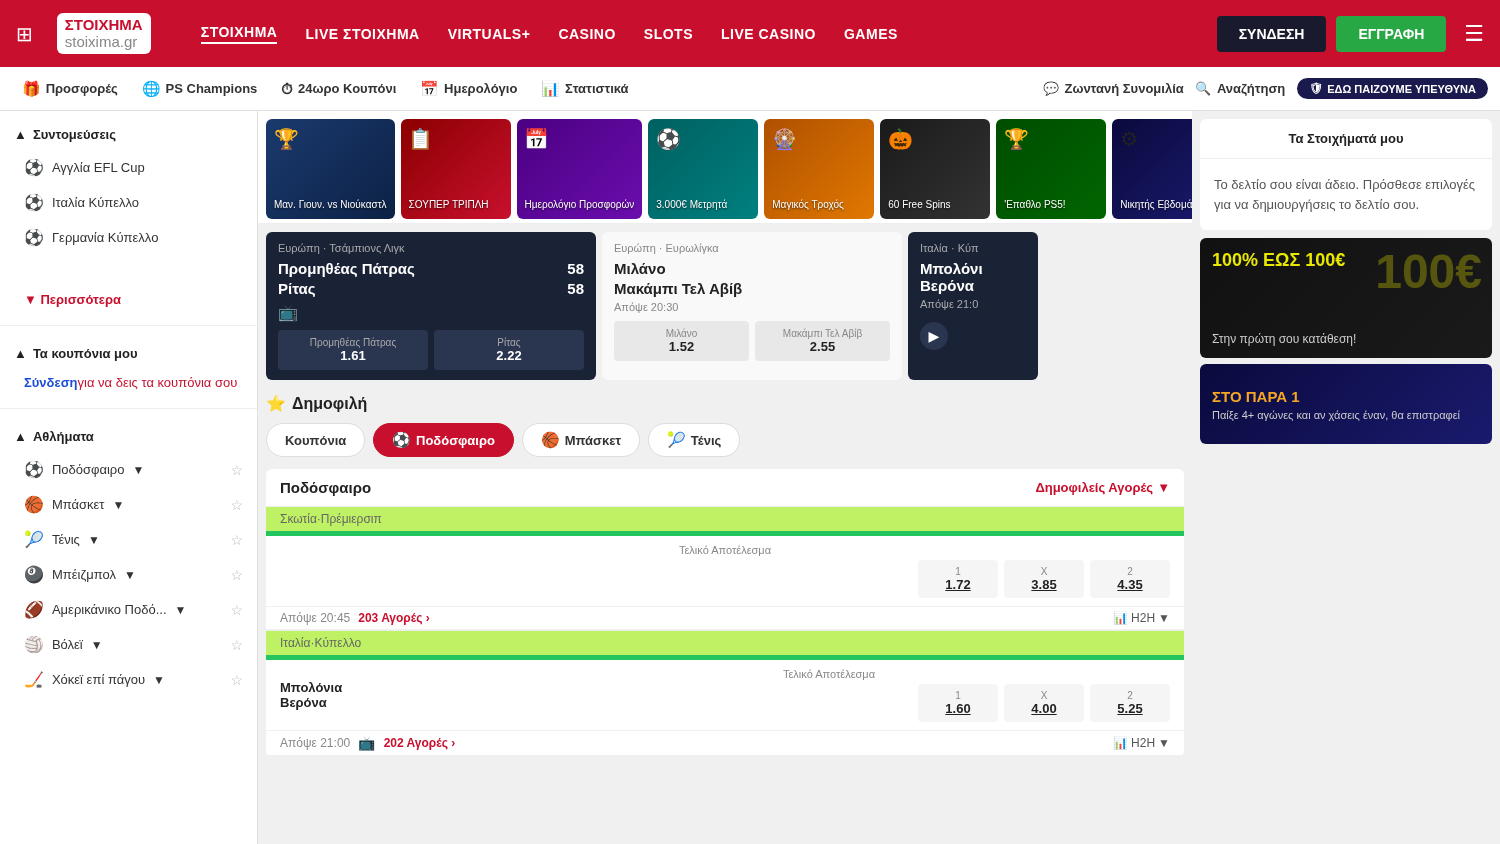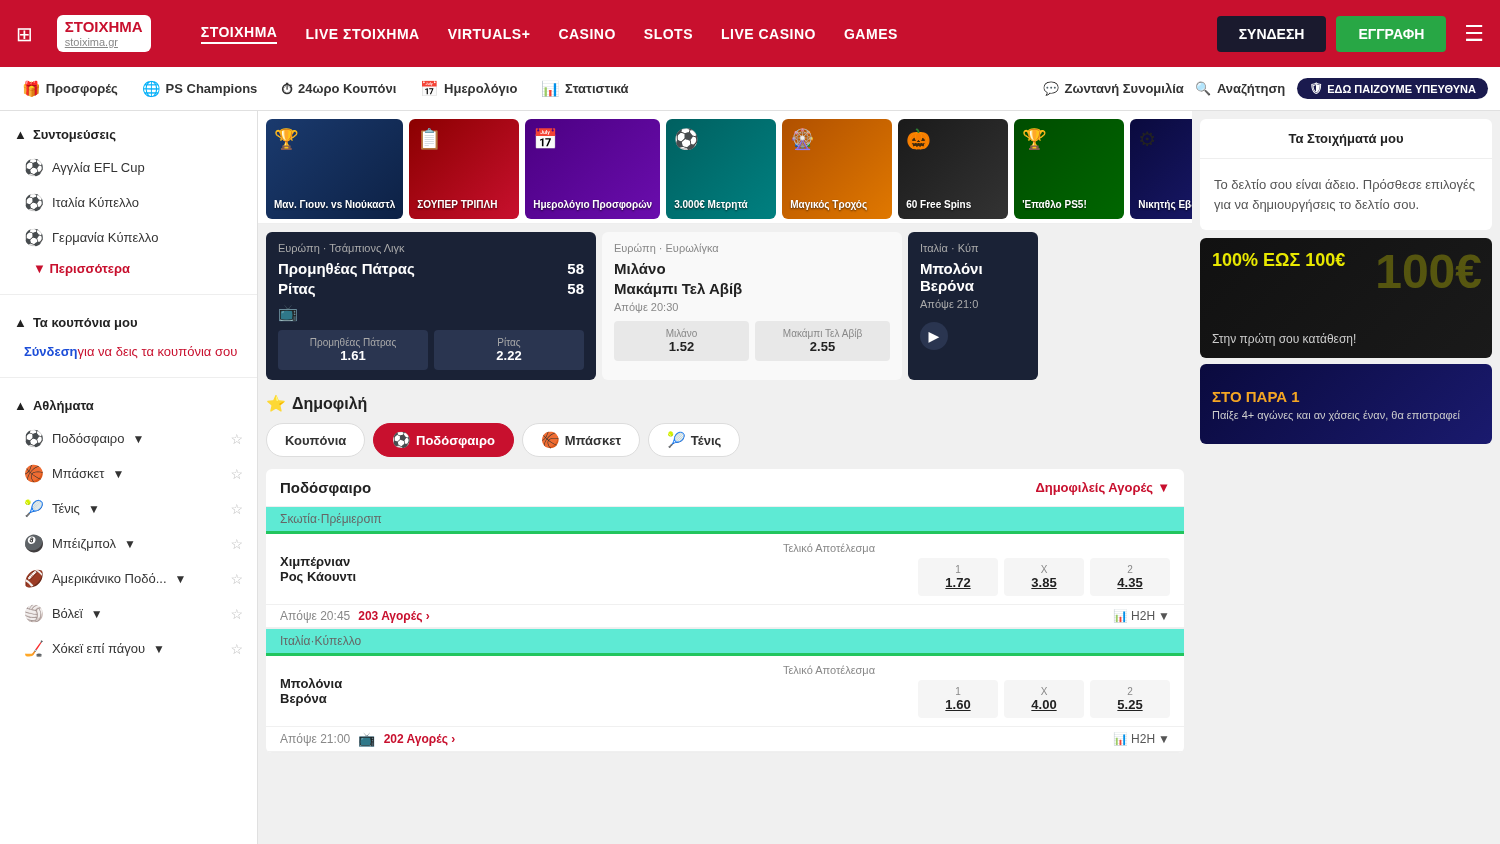--- a/index.html
+++ b/index.html
@@ -3,21 +3,21 @@
   <meta charset="utf-8">
   <style>
     * { margin: 0; padding: 0; box-sizing: border-box; }
     body { font-family: Arial, sans-serif; background: #f0f0f0; font-size: 13px; color: #222; width: 1500px; min-height: 844px; overflow-x: hidden; }
 
     
     .top-nav { background: #c8102e; height: 67px; display: flex; align-items: center; padding: 0 16px; gap: 24px; }
     .logo-area { display: flex; align-items: center; gap: 8px; min-width: 120px; }
     .logo-box { background: #fff; border-radius: 6px; padding: 4px 8px; display: flex; align-items: center; justify-content: center; }
     .logo-text { color: #c8102e; font-weight: 900; font-size: 15px; line-height: 1.1; }
-    .logo-sub { color: #888; font-size: 11px; text-decoration: underline; }
+    .logo-sub { color: #888; font-size: 15px; }
     .grid-icon { color: #fff; font-size: 20px; cursor: pointer; }
     .nav-links { display: flex; gap: 28px; align-items: center; flex: 1; }
     .nav-link { color: #fff; font-weight: 700; font-size: 14px; text-transform: uppercase; cursor: pointer; text-decoration: none; letter-spacing: 0.5px; }
     .nav-link.active { color: #fff; border-bottom: 2px solid #fff; padding-bottom: 2px; }
     .nav-right { display: flex; gap: 10px; align-items: center; }
     .btn-login { background: #1a1a2e; color: #fff; border: none; border-radius: 4px; padding: 10px 22px; font-weight: 700; font-size: 14px; cursor: pointer; }
     .btn-register { background: #28a745; color: #fff; border: none; border-radius: 4px; padding: 10px 22px; font-weight: 700; font-size: 14px; cursor: pointer; }
     .hamburger { color: #fff; font-size: 22px; cursor: pointer; margin-left: 8px; }
 
     
@@ -34,31 +34,31 @@
     .main-layout { display: flex; height: calc(844px - 111px); }
 
     
     .sidebar { width: 258px; background: #fff; border-right: 1px solid #e0e0e0; overflow-y: auto; flex-shrink: 0; }
     .sidebar-section { padding: 8px 0; }
     .sidebar-header { display: flex; align-items: center; justify-content: space-between; padding: 8px 14px; font-weight: 700; font-size: 13px; color: #222; cursor: pointer; }
     .sidebar-item { display: flex; align-items: center; gap: 8px; padding: 8px 14px 8px 24px; cursor: pointer; color: #333; font-size: 13px; }
     .sidebar-item .s-icon { font-size: 16px; }
     .sidebar-item .fav-icon { margin-left: auto; color: #bbb; font-size: 14px; }
     .sidebar-divider { border: none; border-top: 1px solid #eee; margin: 4px 0; }
-    .sidebar-more { padding: 6px 14px 6px 33px; color: #c8102e; font-size: 13px; cursor: pointer; font-weight: 600; }
+    .sidebar-more { padding: 6px 14px 6px 24px; color: #c8102e; font-size: 13px; cursor: pointer; font-weight: 600; margin-top: 31px; }
     .sidebar-sub-header { padding: 8px 14px; font-weight: 700; font-size: 13px; color: #222; display: flex; align-items: center; justify-content: space-between; }
     .sidebar-link { padding: 6px 14px 6px 24px; color: #c8102e; font-size: 13px; cursor: pointer; }
 
     
     .content-area { flex: 1; overflow-y: auto; background: #f0f0f0; }
 
     
     .promo-row { display: flex; gap: 6px; padding: 8px 8px 4px 8px; overflow-x: auto; background: #fff; border-bottom: 1px solid #eee; }
     .promo-card { min-width: 110px; height: 100px; border-radius: 6px; overflow: hidden; position: relative; flex-shrink: 0; cursor: pointer; }
-    .promo-label { font-size: 10px; font-weight: 700; color: #fff; text-shadow: 0 1px 2px rgba(0,0,0,0.7); line-height: 1.2; }
+    .promo-label { font-size: 10px; font-weight: 400; color: #fff; text-shadow: 0 1px 2px rgba(0,0,0,0.7); line-height: 1.2; }
 
     
     .live-scores-row { display: flex; gap: 0; padding: 0 8px 6px 8px; overflow-x: hidden; }
     .live-score-card { min-width: 330px; background: #1a2236; border-radius: 6px; margin-right: 6px; padding: 10px 12px; color: #fff; flex-shrink: 0; }
     .live-score-league { font-size: 11px; color: #aaa; margin-bottom: 6px; }
     .live-score-teams { display: flex; flex-direction: column; gap: 3px; }
     .live-score-row { display: flex; justify-content: space-between; align-items: center; }
     .live-score-team { font-weight: 700; font-size: 15px; }
     .live-score-num { font-weight: 700; font-size: 15px; color: #fff; }
     .live-score-tv { color: #aaa; font-size: 16px; margin-top: 6px; }
@@ -81,21 +81,21 @@
     .sport-tabs { display: flex; gap: 8px; margin-bottom: 12px; }
     .sport-tab { padding: 7px 18px; border-radius: 20px; border: 1px solid #ddd; background: #fff; cursor: pointer; font-size: 13px; font-weight: 600; color: #333; display: flex; align-items: center; gap: 5px; }
     .sport-tab.active { background: #c8102e; color: #fff; border-color: #c8102e; }
     .sport-tab .tab-icon { font-size: 15px; }
 
     
     .events-section { background: #fff; border-radius: 6px; padding: 0; overflow: hidden; }
     .events-sport-header { padding: 10px 14px; display: flex; align-items: center; justify-content: space-between; border-bottom: 1px solid #eee; }
     .events-sport-title { font-weight: 700; font-size: 15px; }
     .popular-markets { color: #c8102e; font-size: 13px; font-weight: 600; cursor: pointer; display: flex; align-items: flex-end; gap: 4px; }
-    .league-row { padding: 5px 14px; background: #5eead4; font-size: 12px; color: #666; border-bottom: 3px solid #22c55e; }
+    .league-row { padding: 5px 14px; background: #bef264; font-size: 12px; color: #666; border-bottom: 5px solid #22c55e; }
     .event-teams { min-width: 200px; }
     .event-team { font-weight: 600; font-size: 13px; color: #222; }
     .odd-cell { min-width: 80px; background: #f5f5f5; border-radius: 4px; padding: 6px 4px; text-align: center; cursor: pointer; }
     .odd-cell-label { font-size: 10px; color: #888; }
     .odd-cell-val { font-weight: 700; font-size: 13px; color: #222; text-decoration: underline; }
     .event-meta { display: flex; align-items: center; gap: 8px; color: #888; font-size: 12px; padding: 4px 14px 4px; border-bottom: 1px solid #f0f0f0; }
     .h2h-btn { display: flex; align-items: center; gap: 3px; margin-left: auto; color: #555; font-size: 12px; cursor: pointer; }
     .more-markets { color: #c8102e; font-size: 12px; font-weight: 600; cursor: pointer; }
 
     
@@ -430,24 +430,20 @@
             <span>Δημοφιλείς Αγορές</span>
             <span>▼</span>
           </div>
         </div>
 
         <div class="event-row-wrapper">
           <div class="league-row">
             <span>Σκωτία·Πρέμιερσιπ</span>
           </div>
           <div style="display:flex;align-items:center;padding:8px 14px;gap:8px;border-bottom:1px solid #f0f0f0;">
-            <div class="event-teams">
-              <div class="event-team">Χιμπέρνιαν</div>
-              <div class="event-team">Ρος Κάουντι</div>
-            </div>
             <div style="flex:1;text-align:center;">
               <div style="font-size:11px;color:#888;margin-bottom:4px;">Τελικό Αποτέλεσμα</div>
               <div style="display:flex;gap:6px;justify-content:flex-end;">
                 <div class="odd-cell">
                   <div class="odd-cell-label">1</div>
                   <div class="odd-cell-val">1.72</div>
                 </div>
                 <div class="odd-cell">
                   <div class="odd-cell-label">Χ</div>
                   <div class="odd-cell-val">3.85</div>

